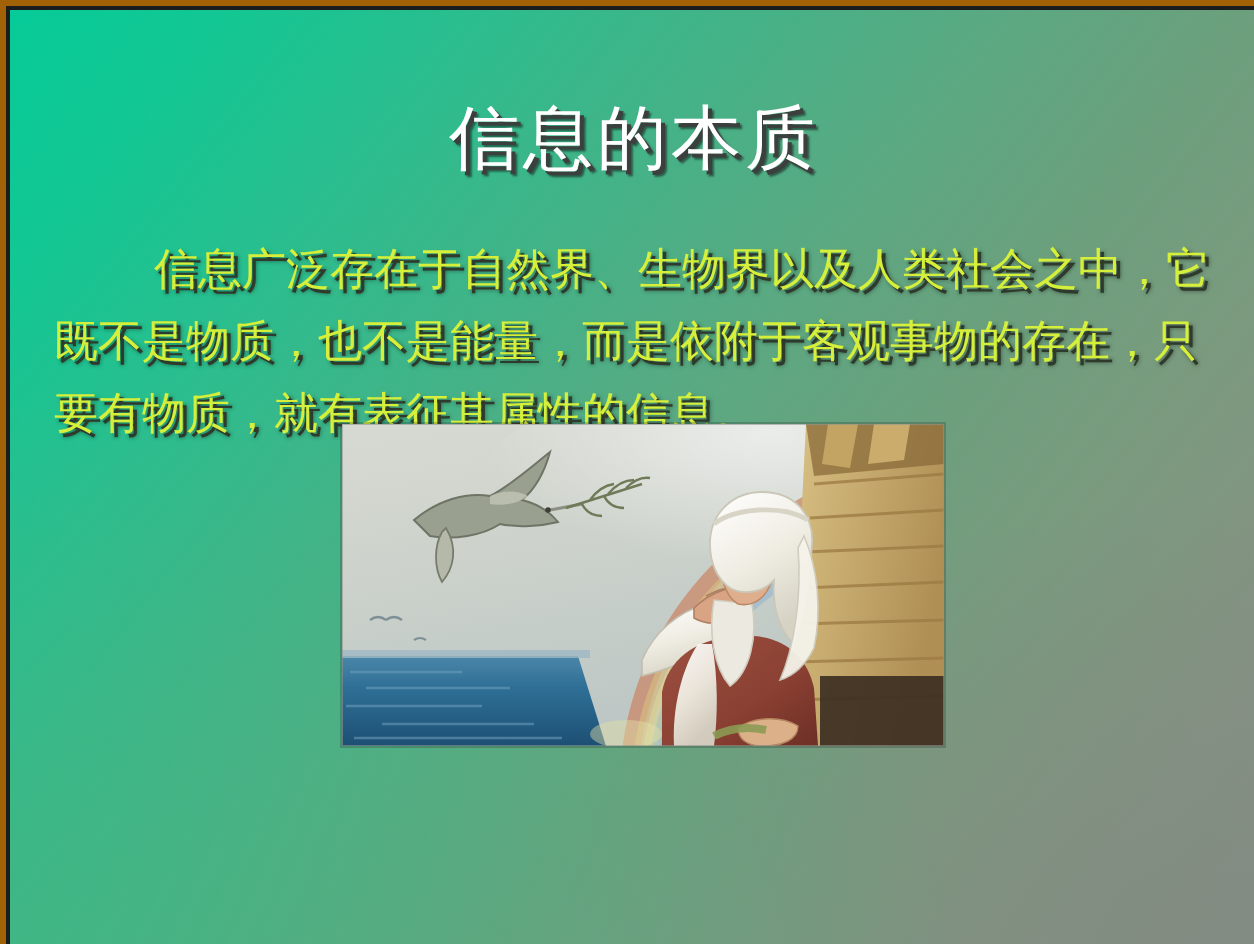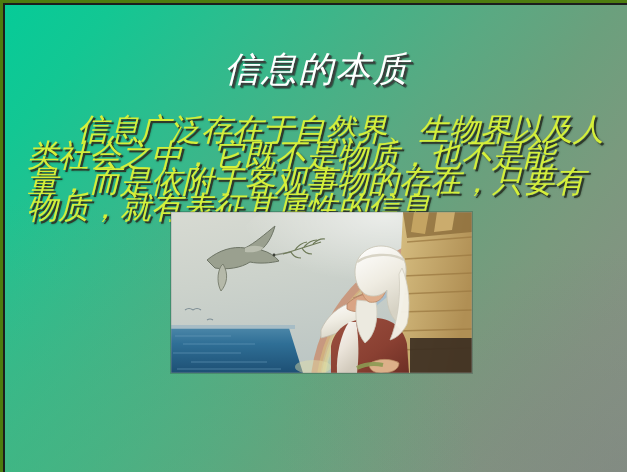--- a/index.html
+++ b/index.html
@@ -14,23 +14,22 @@
     font-family: "Liberation Serif", "DejaVu Serif", serif;
   }
 
   
   #slide-frame {
     position: absolute;
     left: 0;
     top: 0;
     width: 627px;
     height: 472px;
-    background: #4d7c0f;
+    background: #a16207;
     box-sizing: border-box;
-    font-style: italic;
   }
   #slide-canvas {
     position: absolute;
     left: 3px;
     top: 3px;
     width: 624px;
     height: 469px;
     box-sizing: border-box;
     border-left: 2px solid #1b1d1c;
     border-top: 2px solid #1b1d1c;
@@ -80,22 +79,22 @@
     color: #ffffff;
     font-weight: normal;
     text-shadow: 2px 2px 0 #3b3f3d, 3px 3px 1px rgba(20,22,21,0.55);
     white-space: nowrap;
   }
 
   
   .body-para {
     position: absolute;
     color: #d5ef3a;
-    font-size: 31px;
-    line-height: 26px;
+    font-size: 22px;
+    line-height: 36px;
     letter-spacing: 0px;
     text-shadow: 2px 2px 0 #2e3a2c, 2px 2px 2px rgba(18,26,18,0.6);
     font-weight: normal;
   }
   #para-top {
     left: 22px;
     top: 112px;
     width: 584px;
     text-indent: 50px;
   }

